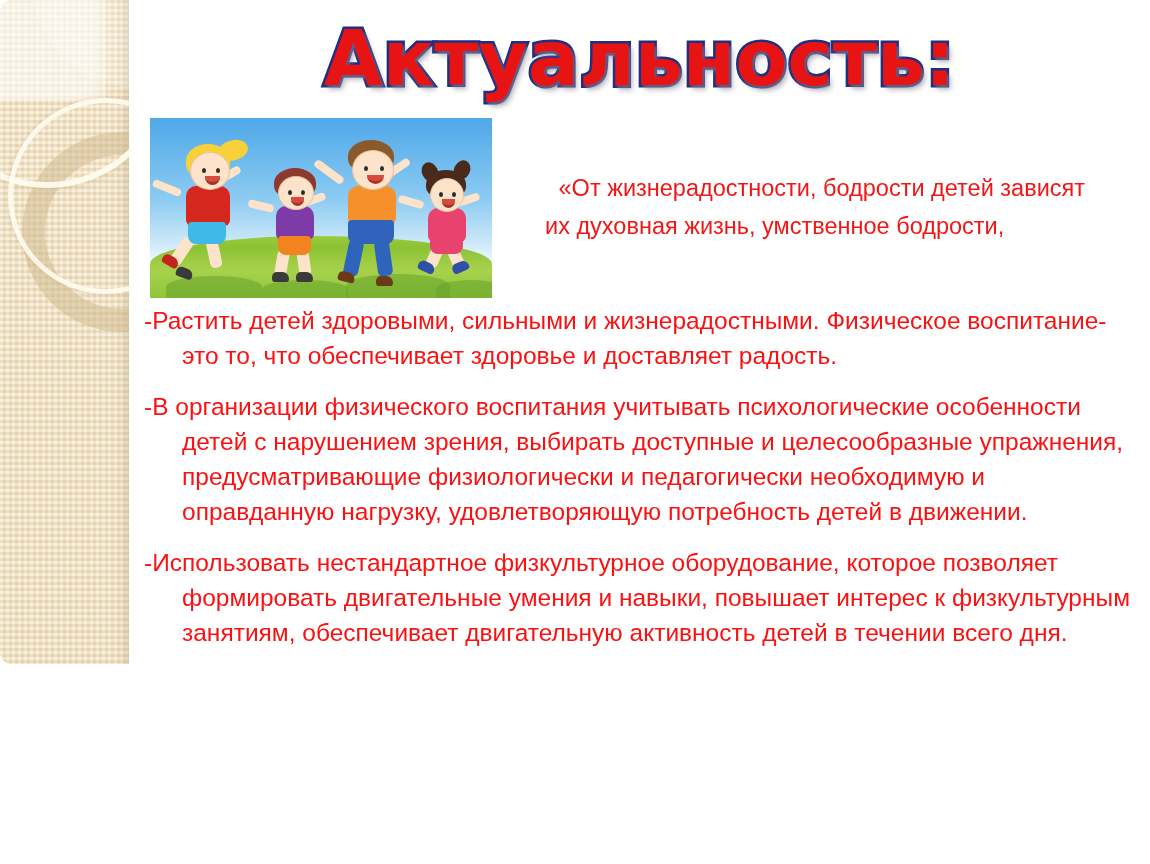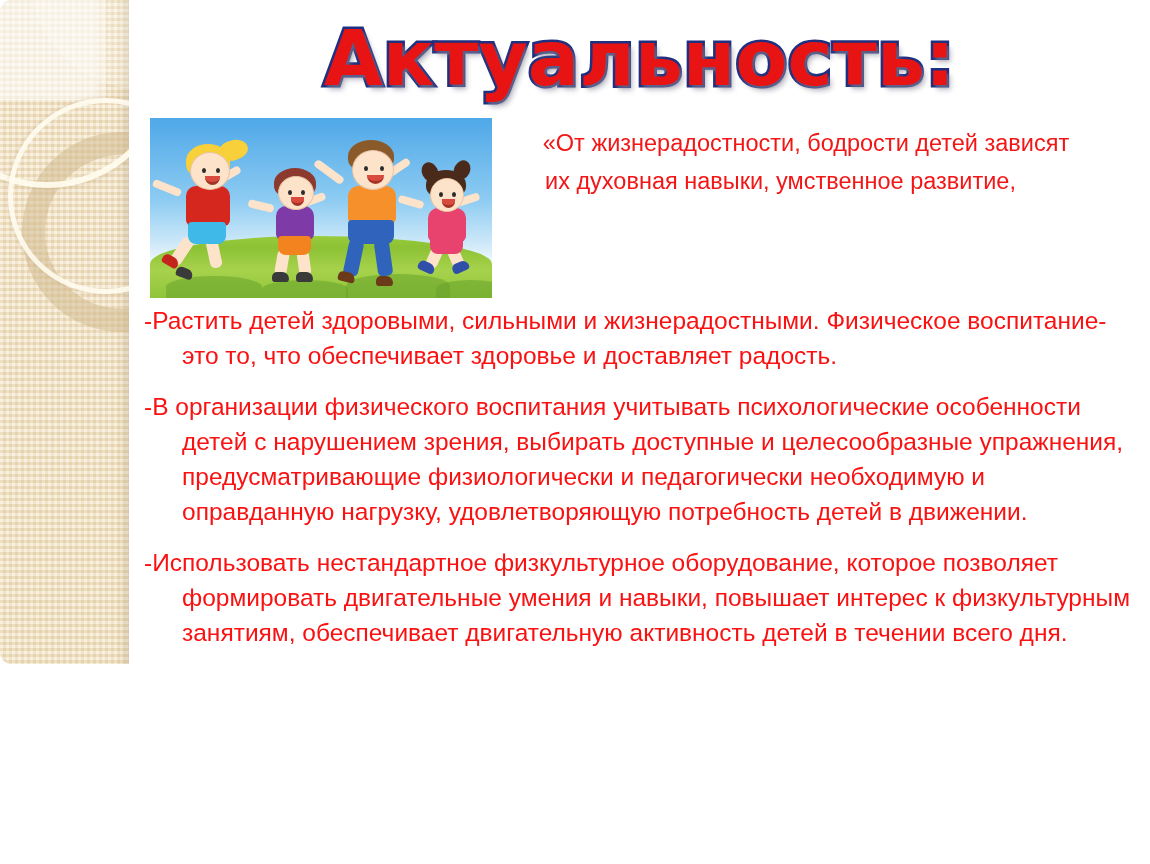--- a/index.html
+++ b/index.html
@@ -227,21 +227,21 @@
     position: absolute;
     left: 515px;
     top: 124px;
     width: 570px;
     color: #F21616;
     font-family: "Liberation Sans", "DejaVu Sans", sans-serif;
     font-size: 23.5px;
     line-height: 38px;
   }
   .quote-line { white-space: nowrap; }
-  .q-l1 { text-align: center;  padding-left: 12px; }
+  .q-l1 { text-align: right;  padding-left: 12px; margin-top: 45px; }
   .q-l2 { text-align: left;  padding-left: 30px; }
   .q-l3 { text-align: left;  padding-left: 30px; }
   .quote-author {
     text-align: right;
     padding-right: 8px;
     white-space: nowrap;
   }
 
   
   .body-list {
@@ -352,21 +352,21 @@
       <div class="shorts" style="left:12px; top:72px; width:33px; height:18px; background:#E8436F;"></div>
       <div class="leg" style="left:10px; top:84px; background:#FDE3CA; height:20px; transform:rotate(24deg);"></div>
       <div class="leg" style="left:32px; top:84px; background:#FDE3CA; height:20px; transform:rotate(-24deg);"></div>
       <div class="shoe" style="left:0px; top:98px; background:#2F4FA8; transform:rotate(24deg);"></div>
       <div class="shoe" style="left:34px; top:98px; background:#2F4FA8; transform:rotate(-24deg);"></div>
     </div>
   </div>
 
   <div class="quote-block">
     <div class="quote-line q-l1">«От жизнерадостности, бодрости детей зависят</div>
-    <div class="quote-line q-l2">их духовная навыки, умственное развитие,</div>
+    <div class="quote-line q-l2">их духовная жизнь, умственное бодрости,</div>
   </div>
 
   <div class="body-list">
     <p class="bullet b1">-Растить детей здоровыми, сильными и жизнерадостными. Физическое воспитание- это то, что обеспечивает здоровье и доставляет радость.</p>
     <p class="bullet b2">-В организации физического воспитания учитывать психологические особенности детей с нарушением зрения, выбирать доступные и целесообразные упражнения, предусматривающие физиологически и педагогически необходимую и оправданную нагрузку, удовлетворяющую потребность детей в движении.</p>
     <p class="bullet b3">-Использовать нестандартное физкультурное оборудование, которое позволяет формировать двигательные умения и навыки, повышает интерес к физкультурным занятиям, обеспечивает двигательную активность детей в течении всего дня.</p>
   </div>
 
 </div>
 

